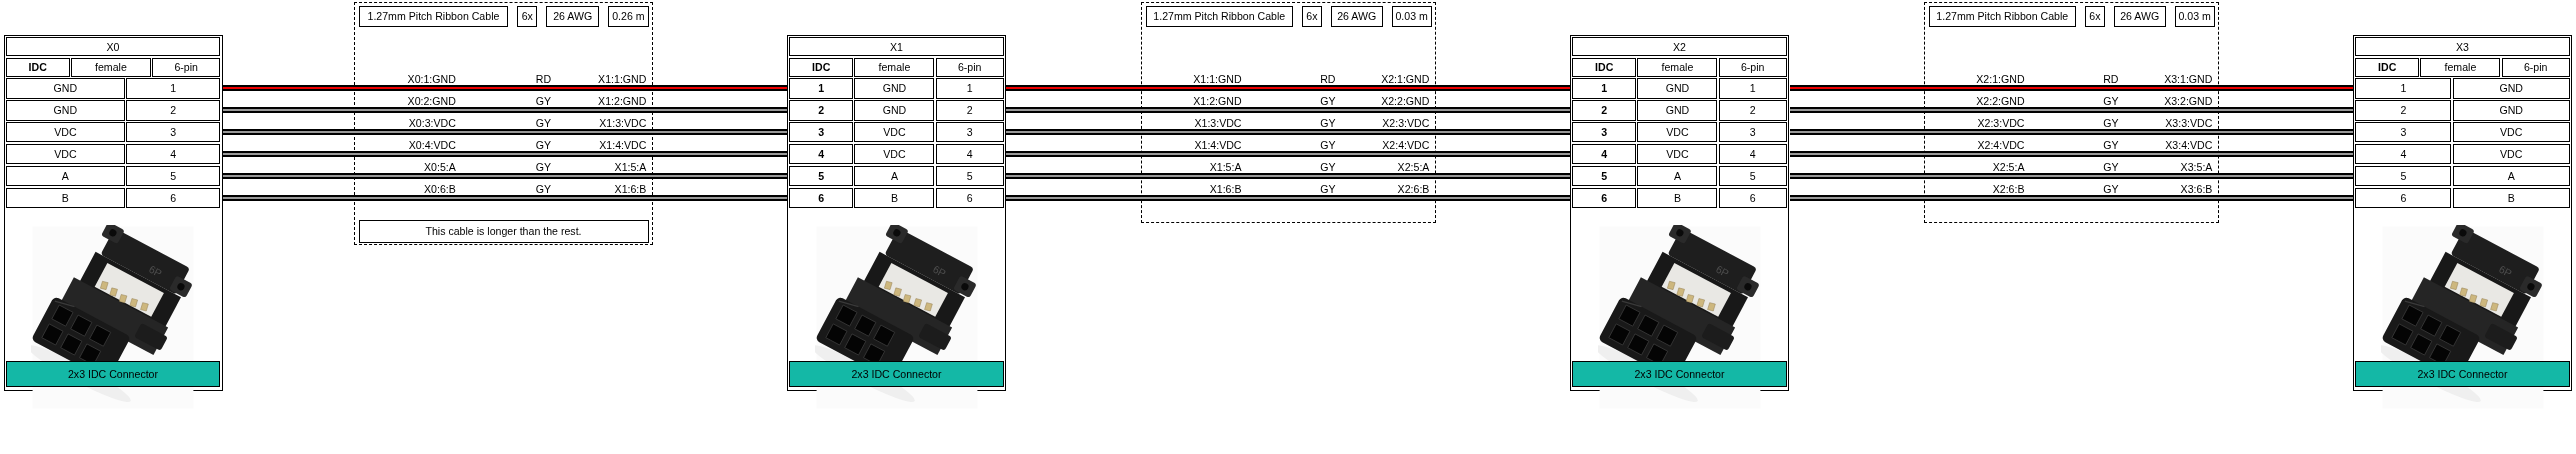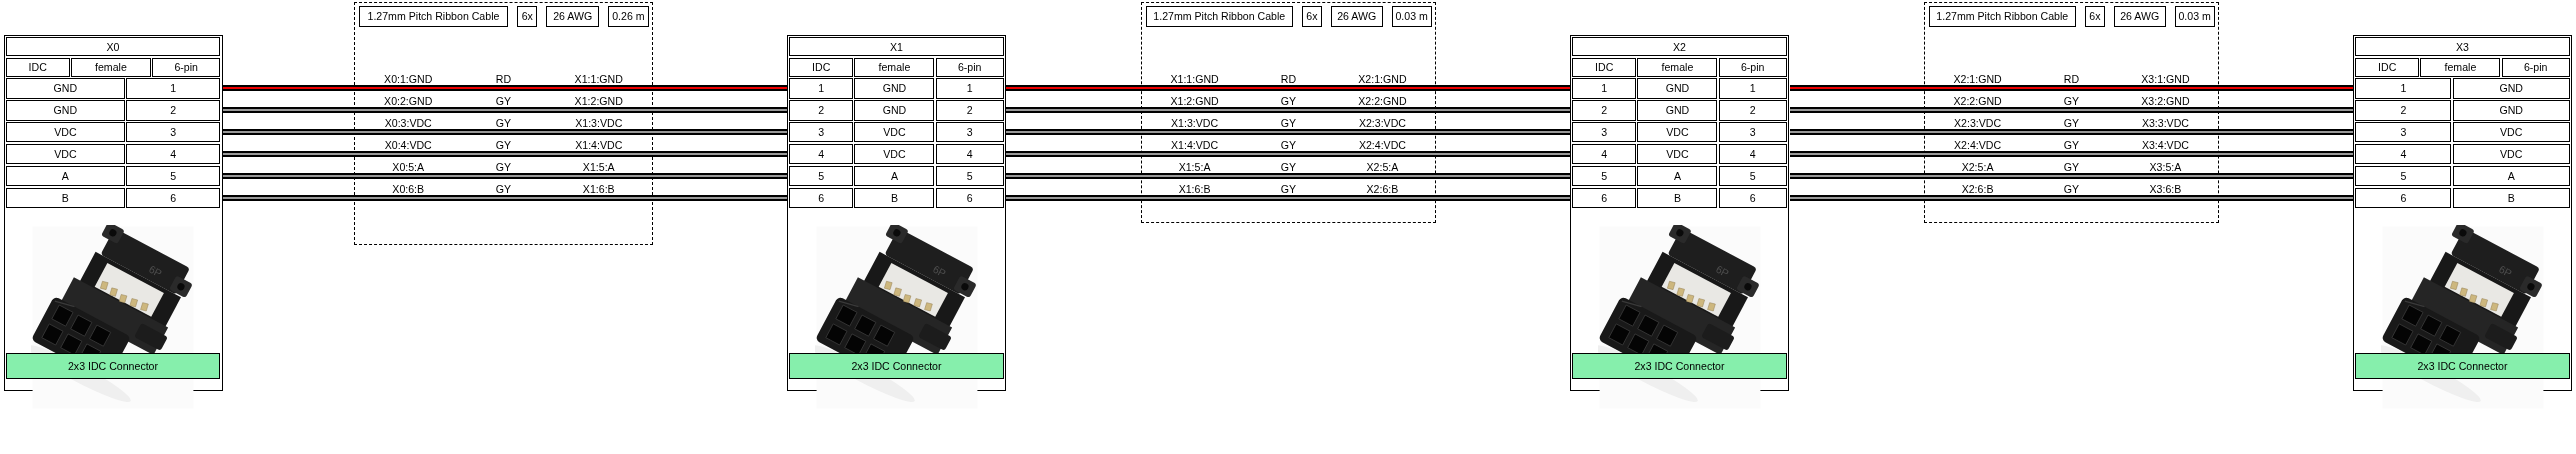--- a/index.html
+++ b/index.html
@@ -8,36 +8,36 @@
 
   
   .connector{position:absolute;top:35px;width:219px;height:356px;background:#fff;
              border:0.7px solid #000;box-sizing:border-box;padding:1.4px;z-index:5;}
   .crow{display:flex;gap:1.4px;margin-bottom:1.4px;}
   .cell{border:0.7px solid #000;box-sizing:border-box;display:flex;align-items:center;
         justify-content:center;background:#fff;white-space:nowrap;}
   .title-cell{height:19px;width:100%;}
   .info-row .cell{height:19px;}
   .pin-row .cell{height:20.5px;}
-  .w30{flex:30 0 0;} .w38{flex:38 0 0;} .w32{flex:32 0 0;}
+  .w30{flex:30 0 0;font-weight:bold;} .w38{flex:38 0 0;} .w32{flex:32 0 0;}
   .w56{flex:56 0 0;} .w44{flex:44 0 0;} .w45{flex:45 0 0;} .w55{flex:55 0 0;}
   .photo{position:absolute;top:189px;left:50%;transform:translateX(-50%);
          width:164px;height:185px;}
-  .caption{position:absolute;left:1.4px;right:1.4px;bottom:11px;height:24px;border:0.7px solid #000;
-           display:flex;align-items:center;justify-content:center;background:#86efac;margin-top:8px;}
+  .caption{position:absolute;left:1.4px;right:1.4px;bottom:3px;height:24px;border:0.7px solid #000;
+           display:flex;align-items:center;justify-content:center;background:#14b8a6;margin-top:8px;}
 
   
   .cable{position:absolute;top:2.1px;border:0.7px dashed #000;box-sizing:border-box;z-index:2;}
   .cable-header{margin:2.8px 3.5px 0 3.5px;}
   .cable-title{height:18.3px;width:100%;}
   .spec-row{display:flex;gap:9px;margin-top:1.4px;}
   .spec-row .cell{height:21px;}
   .s58{flex:58 0 0;} .s7{flex:7 0 0;} .s20{flex:20 0 0;} .s15{flex:15 0 0;text-align:right;}
   .wlabel{position:absolute;left:5.6px;right:5.6px;height:17px;display:flex;}
-  .wlabel .wl{flex:1 1 0;text-align:center;line-height:17px;white-space:nowrap;}
+  .wlabel .wl{flex:1 1 0;text-align:right;line-height:17px;white-space:nowrap;}
   .note{position:absolute;left:3.5px;right:3.5px;bottom:1.4px;height:21px;border:0.7px solid #000;
         background:#fff;display:flex;align-items:center;justify-content:center;}
 
   
   .wire{position:absolute;height:6.3px;background:#000;z-index:4;}
   .wire .core{height:2.1px;margin-top:2.1px;background:#999;}
 </style>
 </head>
 <body>
 
@@ -172,20 +172,21 @@
     <div class="wlabel" style="top:156px">
       <div class="wl">X0:5:A</div>
       <div class="wl">GY</div>
       <div class="wl">X1:5:A</div>
     </div>
     <div class="wlabel" style="top:178px">
       <div class="wl">X0:6:B</div>
       <div class="wl">GY</div>
       <div class="wl">X1:6:B</div>
     </div>
+    <div class="note">This cable is longer than the rest.</div>
   </div>
 
   <div class="cable" style="left:1141px;width:295px;height:221px">
     <div class="cable-header">
       <div class="spec-row">
         <div class="cell s58">1.27mm Pitch Ribbon Cable</div>
         <div class="cell s7">6x</div>
         <div class="cell s20">26 AWG</div>
         <div class="cell s15">0.03 m</div>
       </div>

